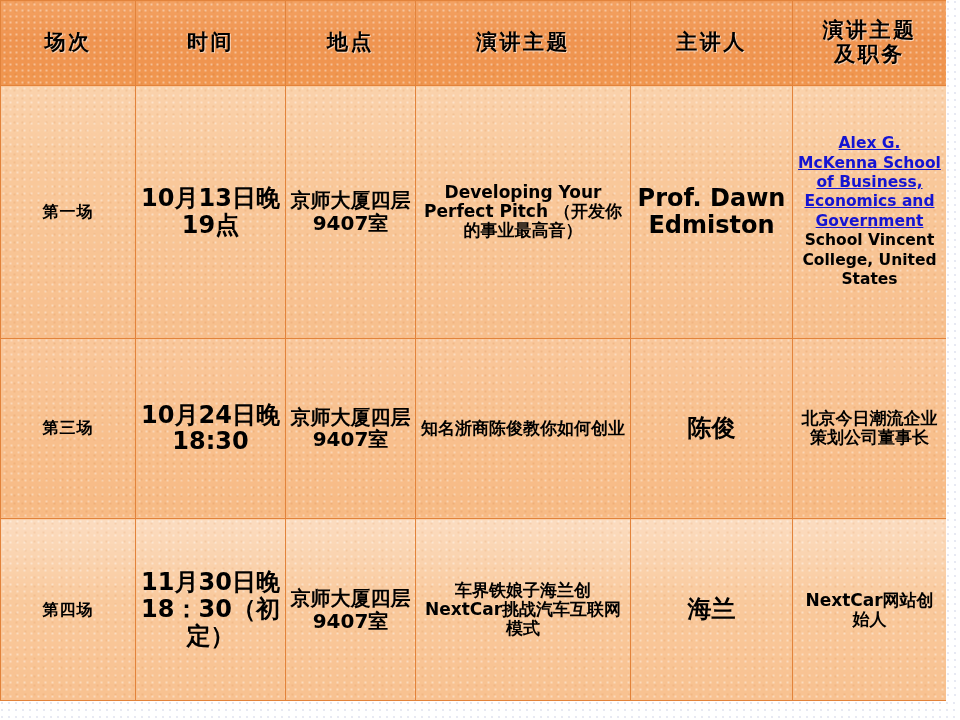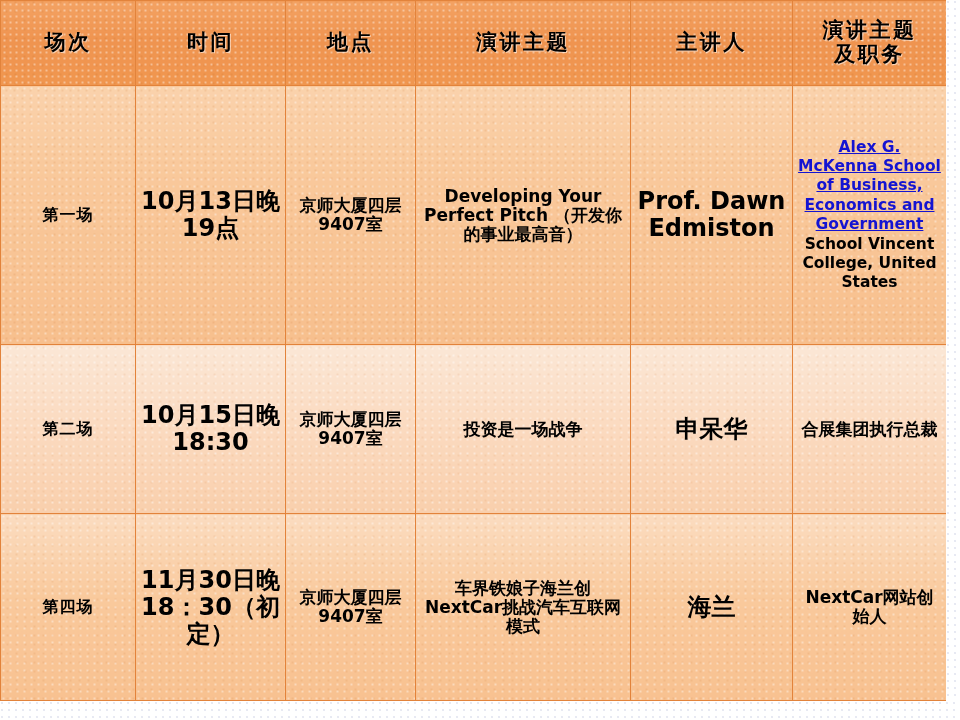--- a/index.html
+++ b/index.html
@@ -99,21 +99,21 @@
   col.c-org      { width: 154px; }
 
   
   tr.r1 td { height: 202px; }
   tr.r2 td { height: 130px; }
   tr.r3 td { height: 143px; }
   tr.r4 td { height: 144px; }
 
   .cell-session { font-size: 16px; letter-spacing: 1px; }
   .cell-time    { font-size: 24px; }
-  .cell-venue   { font-size: 17px; }
+  .cell-venue   { font-size: 20px; }
   .cell-topic   { font-size: 17px; }
   .cell-speaker { font-size: 24px; }
   .cell-org     { font-size: 17px; line-height: 1.2; }
 
   .cell-org.small { font-size: 15.5px; line-height: 1.25; }
 
   a.orglink {
     color: #1414D2;
     margin-top: 28px;
   }
@@ -181,29 +181,29 @@
     <tbody>
       <tr class="rowA r1">
         <td class="cell-session">第一场</td>
         <td class="cell-time">10月13日晚19点</td>
         <td class="cell-venue">京师大厦四层9407室</td>
         <td class="cell-topic">Developing Your Perfect Pitch （开发你的事业最高音）</td>
         <td class="cell-speaker">Prof. Dawn Edmiston</td>
         <td class="cell-org small"><a class="orglink" href="#">Alex G. McKenna School of Business, Economics and Government</a><span class="orgplain"> School Vincent College, United States</span></td>
       </tr>
 
-      <tr class="rowB r2">
-        <td class="cell-session">第二场</td>
-        <td class="cell-time">10月15日晚18:30</td>
+
+      <tr class="rowC r3">
+        <td class="cell-session">第三场</td>
+        <td class="cell-time">10月24日晚18:30</td>
         <td class="cell-venue">京师大厦四层9407室</td>
-        <td class="cell-topic">投资是一场战争</td>
-        <td class="cell-speaker">申呆华</td>
-        <td class="cell-org">合展集团执行总裁</td>
-      </tr>
-
+        <td class="cell-topic">知名浙商陈俊教你如何创业</td>
+        <td class="cell-speaker">陈俊</td>
+        <td class="cell-org">北京今日潮流企业策划公司董事长</td>
+      </tr>
 
       <tr class="rowD r4">
         <td class="cell-session">第四场</td>
         <td class="cell-time">11月30日晚18：30（初定）</td>
         <td class="cell-venue">京师大厦四层9407室</td>
         <td class="cell-topic">车界铁娘子海兰创NextCar挑战汽车互联网模式</td>
         <td class="cell-speaker">海兰</td>
         <td class="cell-org">NextCar网站创始人</td>
       </tr>
     </tbody>

